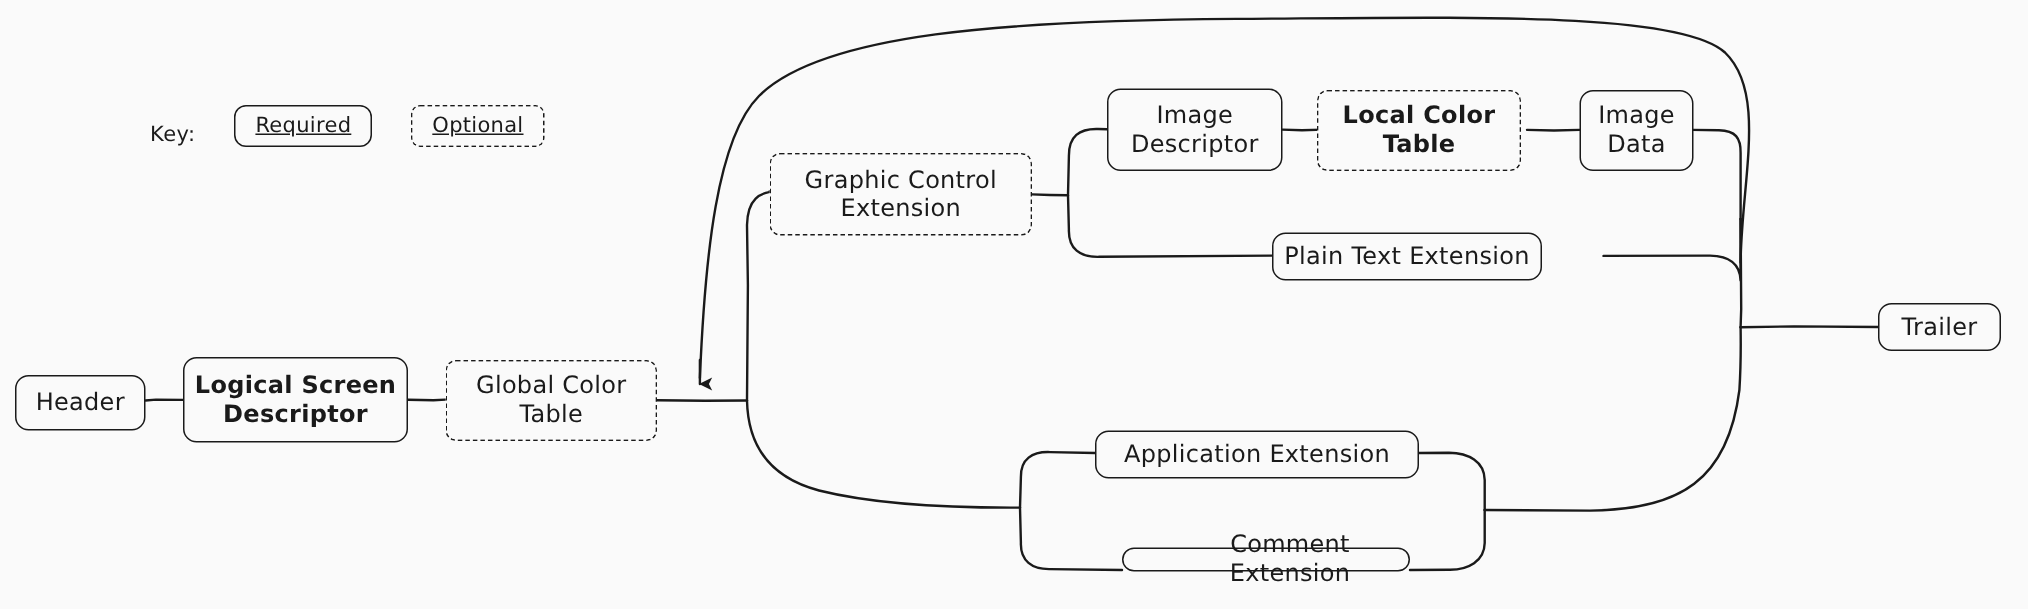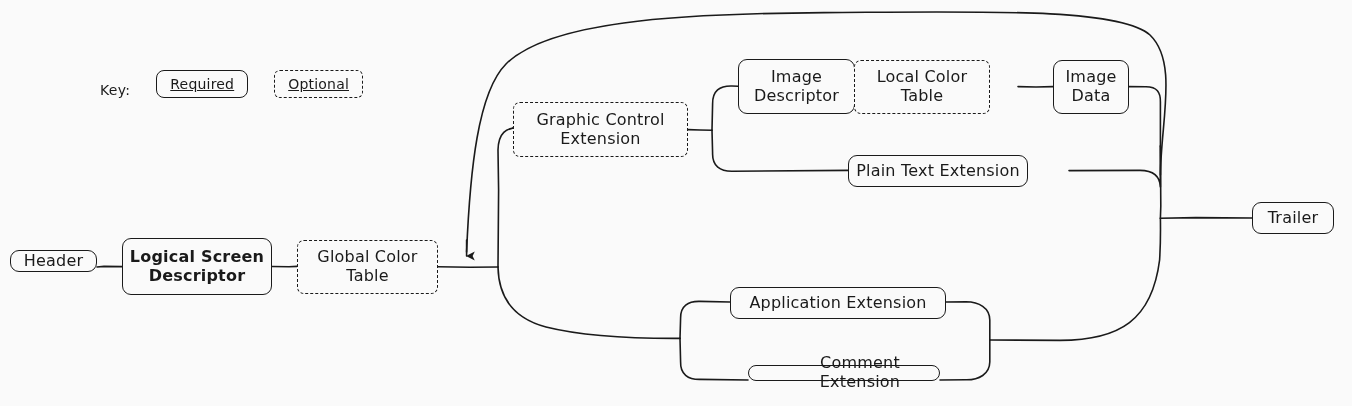--- a/index.html
+++ b/index.html
@@ -138,21 +138,21 @@
                C1160.6,244 1160.6,230 1160.4,218.2"></path>
     </g>
   </svg>
 
   <div id="legend">
     <span class="key-text">Key:</span>
     <span class="chip">Required</span>
     <span class="chip optional">Optional</span>
   </div>
 
-  <div class="node" style="left:10px;  top:250px; width:87px;  height:22px;">
+  <div class="node" style="left:10px;  top:250px; width:87px;  height:37px;">
     <span class="lbl">Header</span>
   </div>
 
   <div class="node" style="left:122px; top:238px; width:150px; height:57px;font-weight:bold;">
     <span class="lbl">Logical Screen
 Descriptor</span>
   </div>
 
   <div class="node optional" style="left:297px; top:240px; width:141px; height:54px;justify-content:center;">
     <span class="lbl">Global Color
@@ -162,21 +162,21 @@
   <div class="node optional" style="left:513px; top:102px; width:175px; height:55px;">
     <span class="lbl">Graphic Control
 Extension</span>
   </div>
 
   <div class="node" style="left:738px; top:59px; width:117px; height:55px;">
     <span class="lbl">Image
 Descriptor</span>
   </div>
 
-  <div class="node optional" style="left:854px; top:60px; width:136px; height:54px;">
+  <div class="node optional" style="left:878px; top:60px; width:136px; height:54px;font-weight:bold;">
     <span class="lbl">Local Color
 Table</span>
   </div>
 
   <div class="node" style="left:1053px; top:60px; width:76px; height:54px;">
     <span class="lbl">Image
 Data</span>
   </div>
 
   <div class="node" style="left:848px; top:155px; width:180px; height:32px;">

